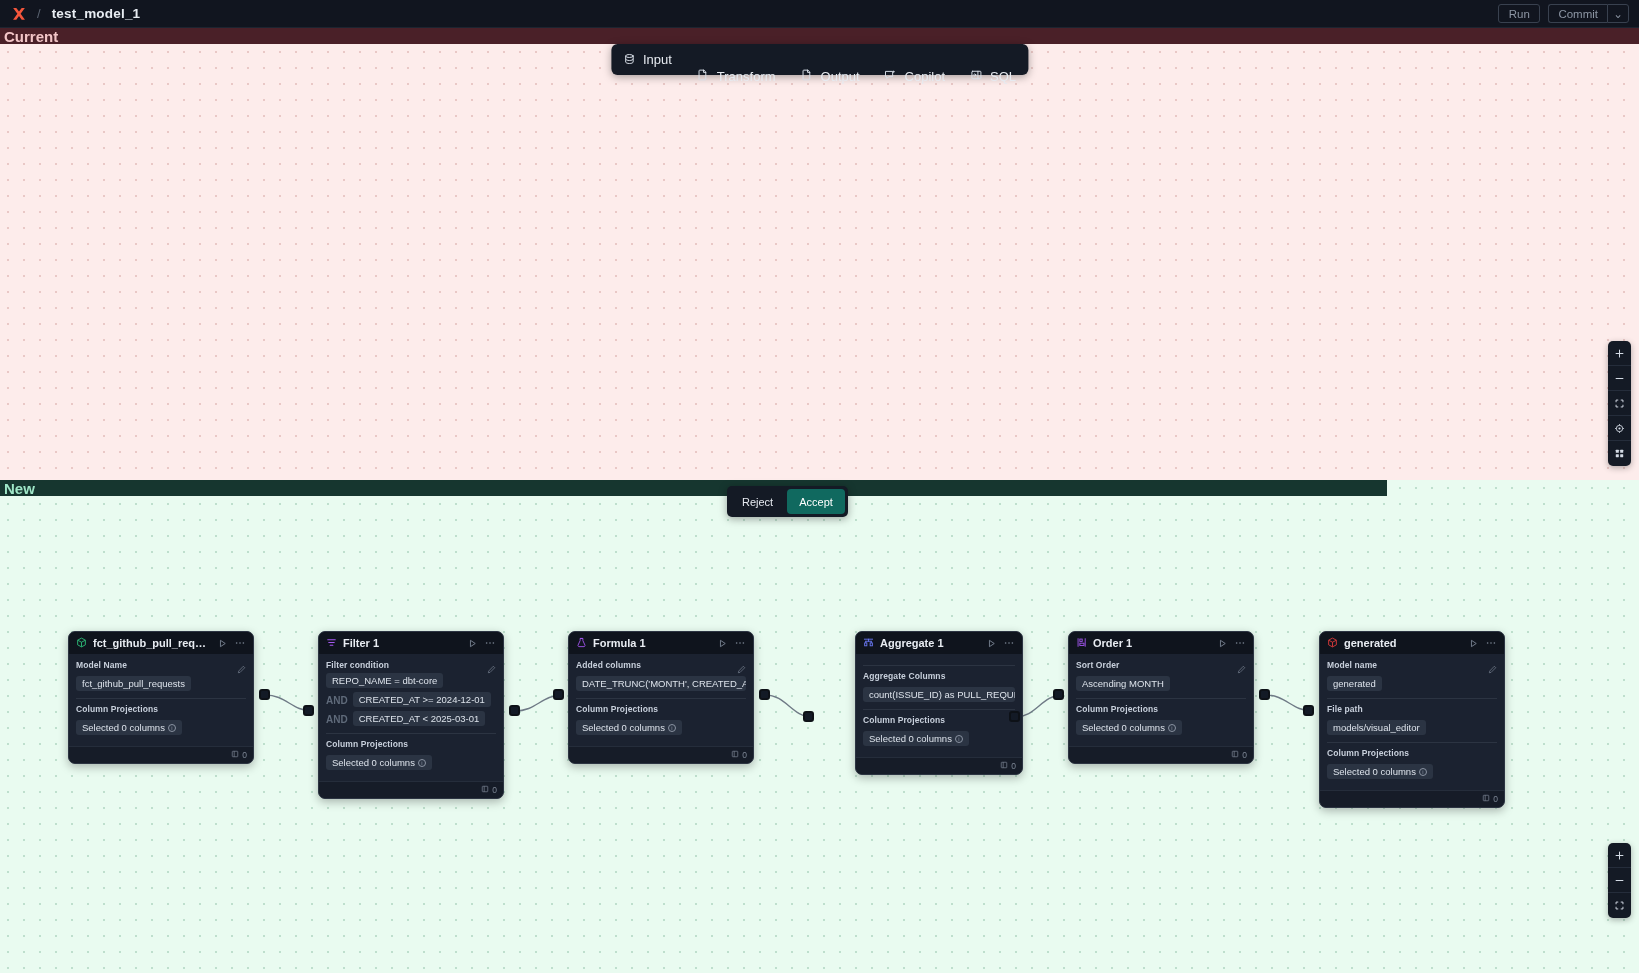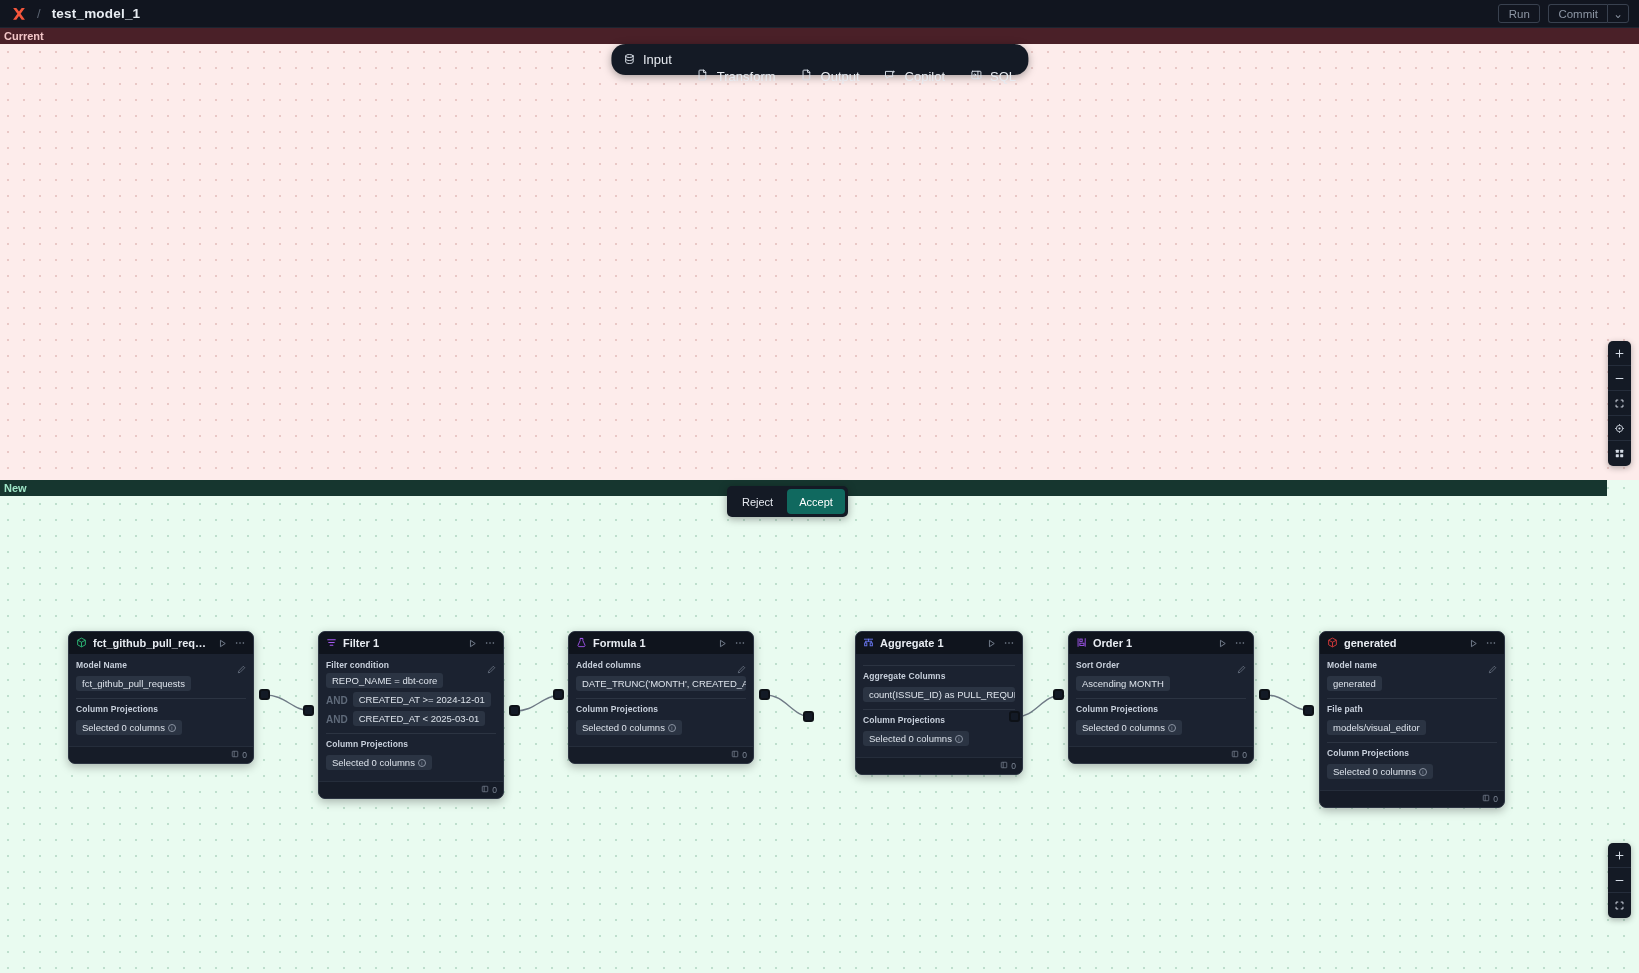--- a/index.html
+++ b/index.html
@@ -30,47 +30,47 @@
     display: flex; align-items: center; justify-content: center;
     background: transparent;
   }
   .commit-group { display: flex; }
   .commit-group .tbtn:first-child { border-radius: 3px 0 0 3px; border-right: none; }
   .commit-group .tbtn:last-child { border-radius: 0 3px 3px 0; min-width: 22px; padding: 0 5px; }
 
   
   .pane-label {
     position: absolute; left: 0; height: 16px;
-    font-size: 11px; font-weight: bold; padding-left: 4px;
+    font-size: 15px; font-weight: bold; padding-left: 4px;
     display: flex; align-items: center; z-index: 40;
   }
 
   
   .canvas {
     position: absolute; left: 0; width: 1639px; overflow: hidden;
   }
   .canvas-top {
     top: 28px; height: 452px;
     background-color: #fdeceb;
     background-image: radial-gradient(circle, #e9c8c6 1.1px, transparent 1.2px);
     background-size: 16px 16px;
   }
   .canvas-top .pane-label { top: 0; background: #4a2028; color: #f3c6c8; width: 1639px; }
   .canvas-bot {
     top: 480px; height: 493px;
     background-color: #e9fbf0;
     background-image: radial-gradient(circle, #bedfcd 1.1px, transparent 1.2px);
     background-size: 16px 16px;
   }
-  .canvas-bot .pane-label { top: 0; background: #16362f; color: #9fe6c7; width: 1607px; }
+  .canvas-bot .pane-label { top: 0; background: #16362f; color: #9fe6c7; width: 1387px; }
 
   
   .toolbar {
     position: absolute; top: 44px; left: 50%; transform: translateX(-50%);
-    height: 31px; background: #141a25; border-radius: 14px;
+    height: 31px; background: #141a25; border-radius: 6px;
     display: flex; align-items: stretch; z-index: 50;
     box-shadow: 0 2px 8px rgba(0,0,0,.35);
   }
   .tool-item {
     display: flex; align-items: center; gap: 6px;
     padding: 0 12px; color: #e6eaf0; font-size: 13px;
   }
   .tool-item + .tool-item.sep { border-left: 1px solid #2c3442; margin-top: 32px; }
   .tool-ico { width: 14px; height: 14px; display:block; }
 

